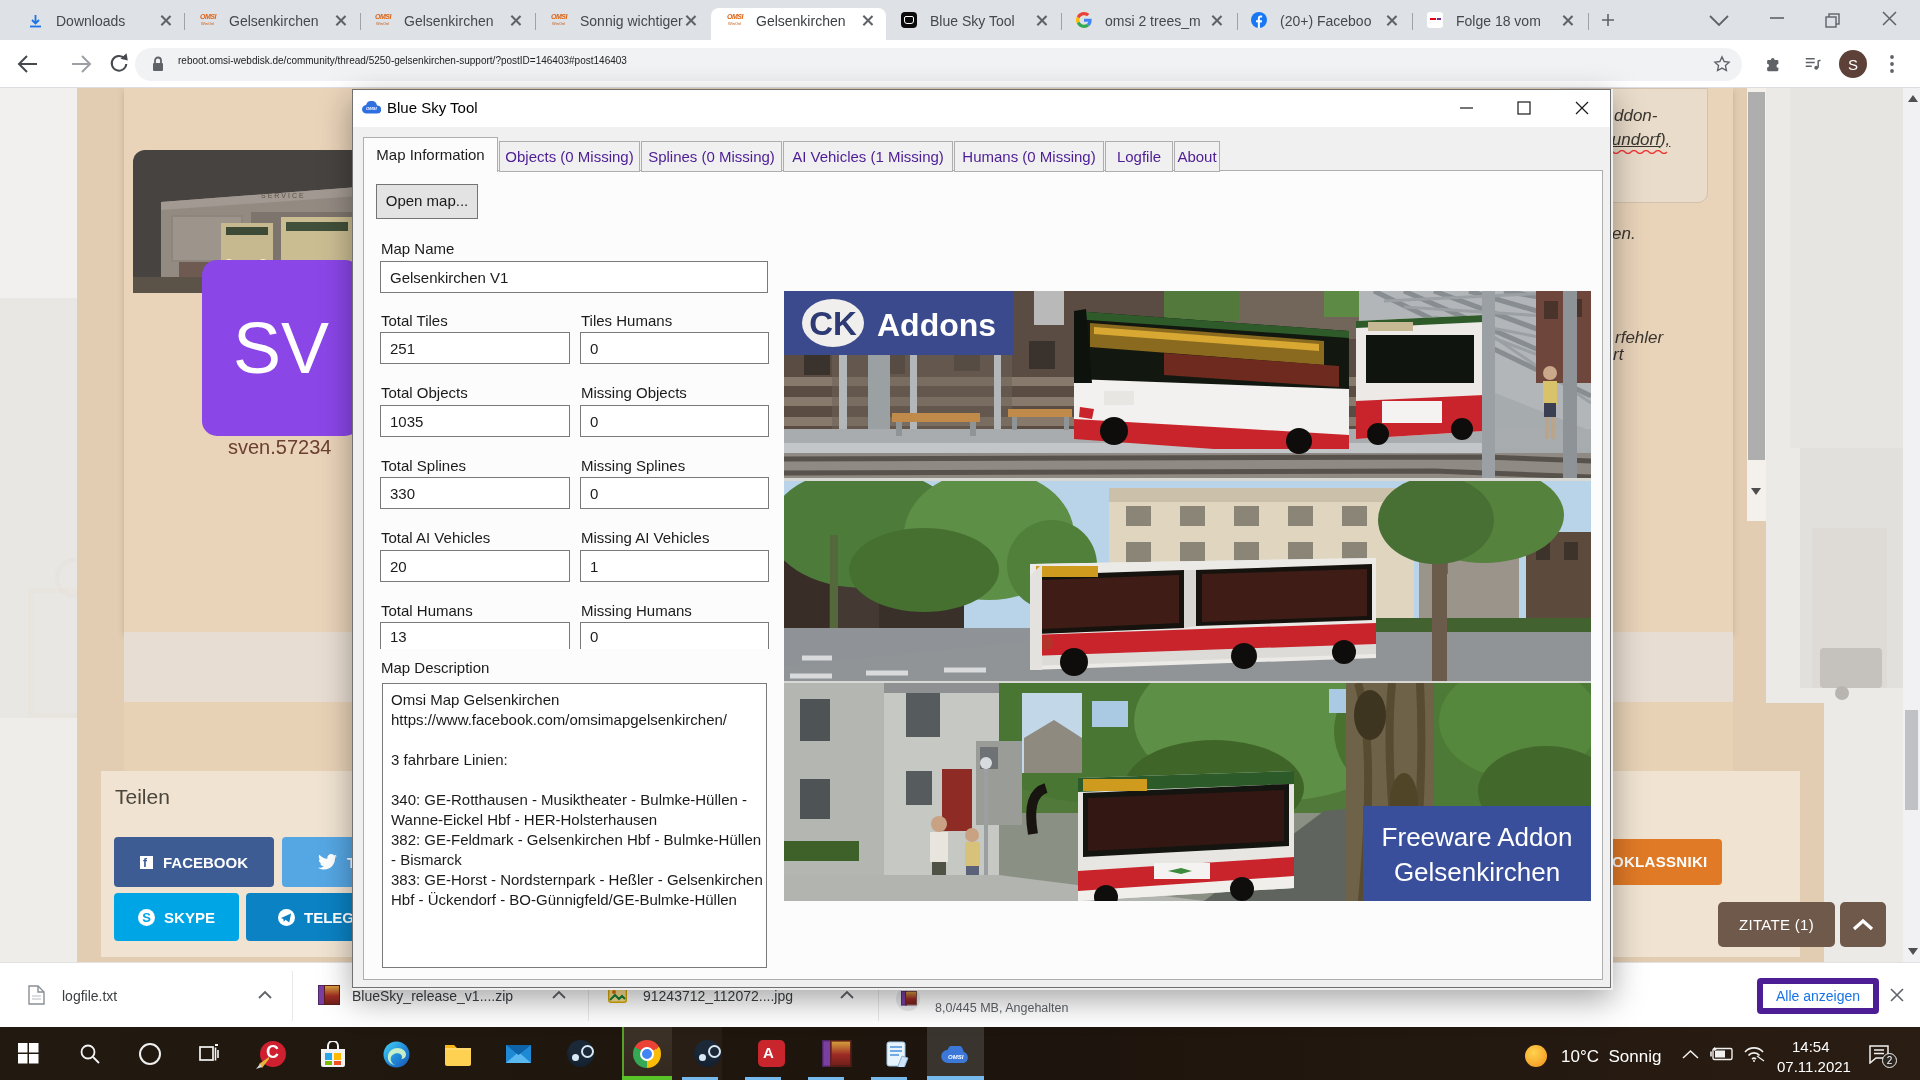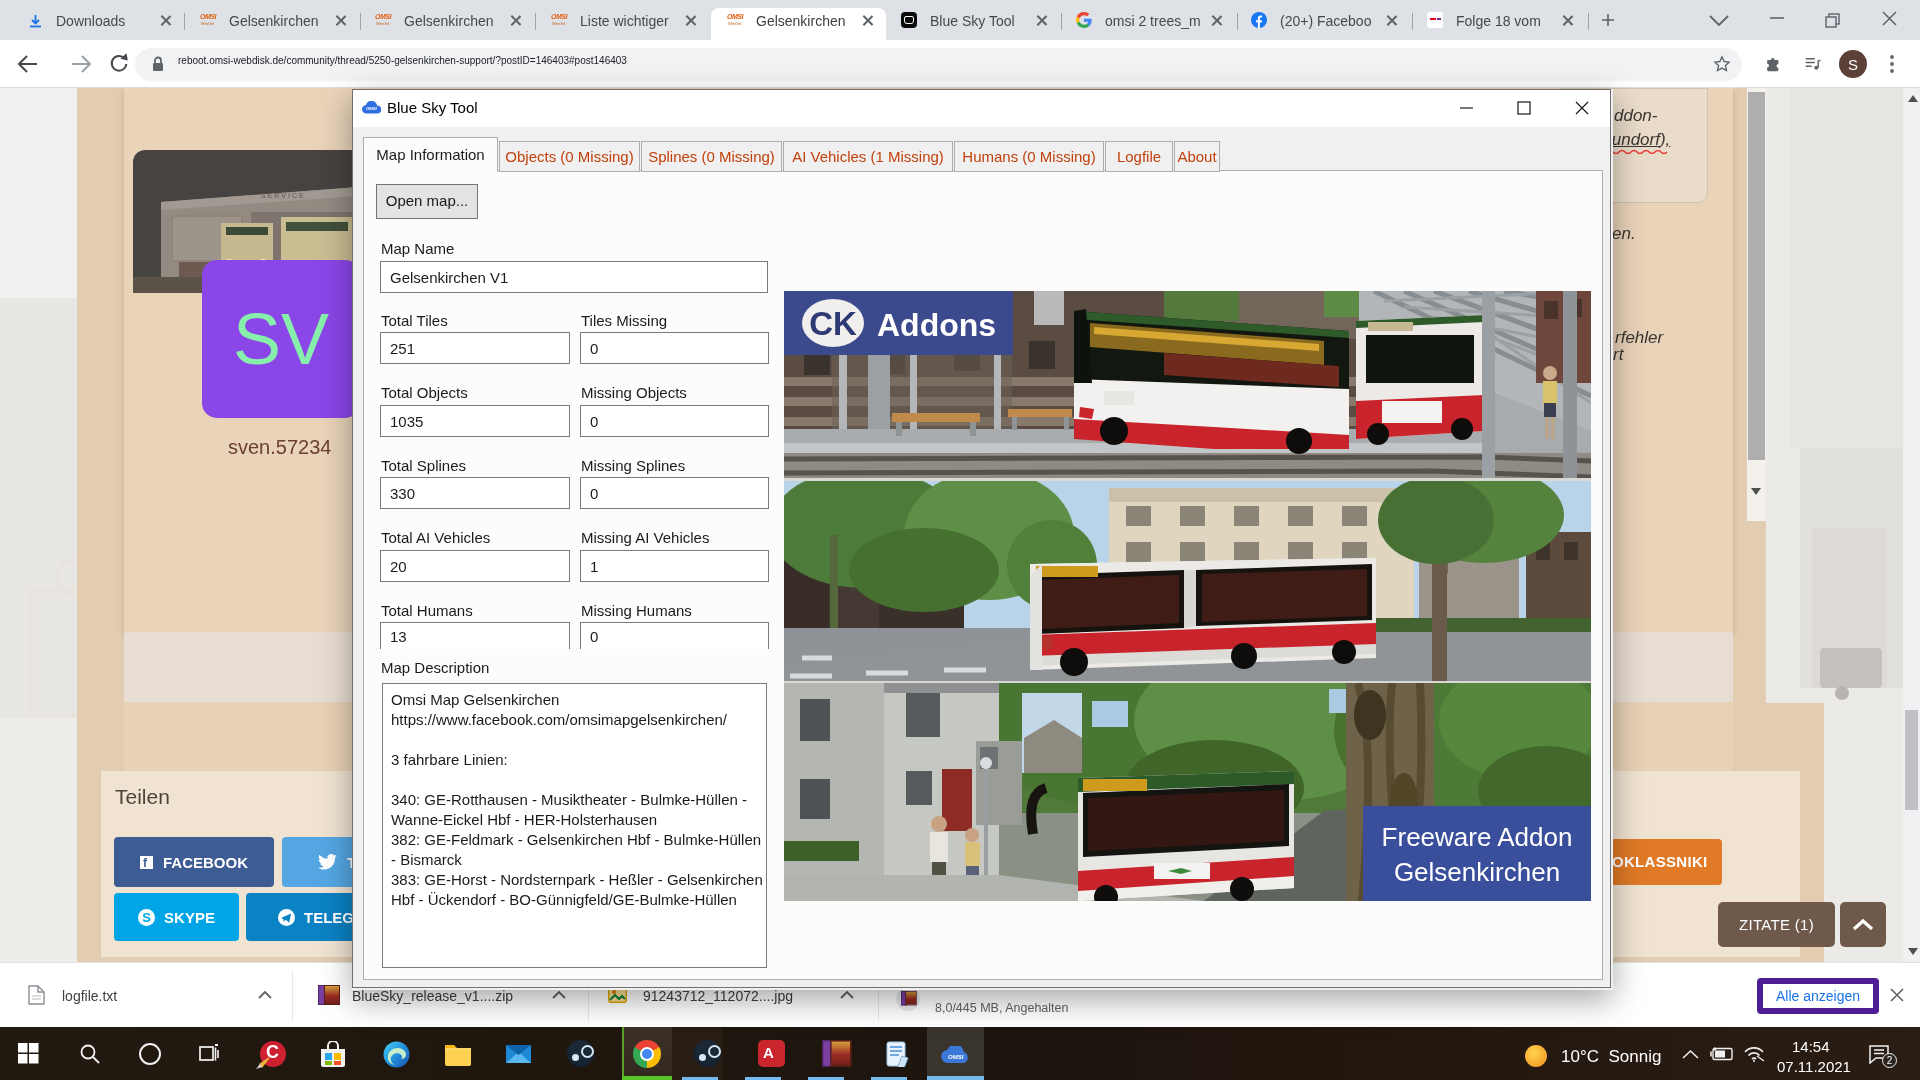--- a/index.html
+++ b/index.html
@@ -14,21 +14,21 @@
 .tabtitle{top:13px;font-size:14px;color:#45494d;}
 .omsifav{position:absolute;top:12px;width:17px;height:16px;}
 .omsifav::before{content:"OMSI";position:absolute;left:0;top:1px;font-size:7px;font-weight:bold;font-style:italic;color:#e06010;letter-spacing:-0.5px;}
 .omsifav::after{content:"WinOnl";position:absolute;left:1px;top:9px;font-size:4px;color:#c95c10;}
 .winrar{position:absolute;width:20px;height:18px;}
 .winrar::before{content:"";position:absolute;left:0;top:0;width:6px;height:18px;background:#7a3fa0;border:1px solid #4d2766;}
 .winrar::after{content:"";position:absolute;left:6px;top:0;width:14px;height:18px;background:linear-gradient(#d7a13c,#9c2b24 55%,#701f1a);border:1px solid #5c1d18;}
 .steamic{position:absolute;width:27px;height:27px;border-radius:50%;background:radial-gradient(circle at 50% 30%,#1b2838 40%,#0e1c2c);}
 .steamic::before{content:"";position:absolute;left:14px;top:5px;width:9px;height:9px;border-radius:50%;border:2.2px solid #d8e8f5;}
 .steamic::after{content:"";position:absolute;left:5px;top:14px;width:7px;height:7px;border-radius:50%;background:#d8e8f5;}
-.dtab{position:absolute;top:52px;height:31px;background:#f0f0f0;border:1px solid #aeaeae;font-size:15px;color:#c2410c;text-align:center;line-height:29px;}
+.dtab{position:absolute;top:52px;height:31px;background:#f0f0f0;border:1px solid #aeaeae;font-size:15px;color:#4c1d95;text-align:center;line-height:29px;}
 </style></head>
 <body>
 
 <div class="abs" id="tabbar" style="left:0;top:0;width:1920px;height:40px;background:#dee1e6;">
 
   <div class="abs" style="left:711px;top:8px;width:175px;height:32px;background:#fff;border-radius:8px 8px 0 0;"></div>
 
   <div class="abs" style="left:184px;top:13px;width:1px;height:17px;background:#9fa3a8;"></div>
   <div class="abs" style="left:360px;top:13px;width:1px;height:17px;background:#9fa3a8;"></div>
   <div class="abs" style="left:535px;top:13px;width:1px;height:17px;background:#9fa3a8;"></div>
@@ -44,21 +44,21 @@
   <div class="abs" style="left:56px;top:13px;font-size:14px;color:#45494d;">Downloads</div>
   <div class="tabx" style="left:159px;"></div>
 
   <div class="omsifav" style="left:200px;"></div>
   <div class="abs tabtitle" style="left:229px;">Gelsenkirchen</div>
   <div class="tabx" style="left:334px;"></div>
   <div class="omsifav" style="left:375px;"></div>
   <div class="abs tabtitle" style="left:404px;">Gelsenkirchen</div>
   <div class="tabx" style="left:509px;"></div>
   <div class="omsifav" style="left:551px;"></div>
-  <div class="abs tabtitle" style="left:580px;">Liste wichtiger</div>
+  <div class="abs tabtitle" style="left:580px;">Sonnig wichtiger</div>
   <div class="tabx" style="left:684px;"></div>
 
   <div class="omsifav" style="left:727px;"></div>
   <div class="abs" style="left:756px;top:13px;font-size:14px;color:#3c4043;">Gelsenkirchen</div>
   <div class="tabx" style="left:861px;"></div>
 
   <div class="abs" style="left:901px;top:12px;width:16px;height:16px;background:#0b0b0b;border-radius:4px;"></div>
   <div class="abs" style="left:904px;top:16px;width:10px;height:8px;border:1.5px solid #fff;border-radius:2px 2px 3px 3px;"></div>
   <div class="abs tabtitle" style="left:930px;">Blue Sky Tool</div>
   <div class="tabx" style="left:1035px;"></div>
@@ -171,21 +171,21 @@
       <rect x="148" y="67" width="74" height="50" fill="#cbbd92"></rect>
       <rect x="153" y="72" width="62" height="9" fill="#41503a"></rect>
       <rect x="0" y="127" width="225" height="16" fill="#5c5348"></rect>
       <circle cx="96" cy="113" r="4" fill="#f7efc8"></circle>
         <circle cx="130" cy="113" r="4" fill="#f7efc8"></circle>
       <circle cx="158" cy="115" r="4.5" fill="#f7efc8"></circle>
         <circle cx="205" cy="115" r="4.5" fill="#f7efc8"></circle>
     </g>
   </svg>
 
-  <div class="abs" style="left:202px;top:172px;width:158px;height:158px;border-radius:15px;background:#8b46e8;color:#86efac;font-size:72px;display:flex;align-items:center;justify-content:center;">SV</div>
+  <div class="abs" style="left:202px;top:172px;width:158px;height:176px;border-radius:15px;background:#8b46e8;color:#ffffff;font-size:72px;display:flex;align-items:center;justify-content:center;">SV</div>
   <div class="abs" style="left:228px;top:348px;font-size:20px;color:#6b4030;">sven.57234</div>
 
   <div class="abs" style="left:1560px;top:0;width:148px;height:115px;background:#eadcca;border:1px solid #d2c2ae;border-radius:0 0 10px 0;"></div>
   <div class="abs" style="left:1614px;top:18px;font-size:17px;font-style:italic;color:#3a3631;">ddon-</div>
   <div class="abs" style="left:1607px;top:42px;font-size:17px;font-style:italic;color:#3a3631;text-decoration:underline;">tundorf<span style="font-style:italic">),</span></div>
   <svg class="abs" style="left:1607px;top:62px;" width="62" height="4" viewBox="0 0 62 4">
       <path d="M0 2 q3 -3 6 0 t6 0 t6 0 t6 0 t6 0 t6 0 t6 0 t6 0 t6 0 t6 0" stroke="#e33" stroke-width="1.3" fill="none"></path>
     </svg>
   <div class="abs" style="left:1612px;top:136px;font-size:17px;font-style:italic;color:#3a3631;">en.</div>
   <div class="abs" style="left:1615px;top:232px;font-size:17px;font-style:italic;color:#3a3631;margin-top:8px;">rfehler</div>
@@ -410,21 +410,21 @@
   <div class="dtab" style="left:753px;width:68px;">Logfile</div>
   <div class="dtab" style="left:822px;width:46px;">About</div>
 
   <div class="abs" style="left:11px;top:48px;width:135px;height:35px;background:#fcfcfc;border:1px solid #aeaeae;border-bottom:none;font-size:15px;color:#1b1b1b;text-align:center;line-height:33px;">Map Information</div>
 
   <div class="abs" style="left:24px;top:95px;width:102px;height:35px;background:#e3e3e3;border:1px solid #747474;font-size:15px;color:#1b1b1b;text-align:center;line-height:32px;">Open map...</div>
 
   <div class="lbl" style="left:29px;top:151px;">Map Name</div>
   <div class="inp" style="left:28px;top:172px;width:388px;height:32px;">Gelsenkirchen V1</div>
   <div class="lbl" style="left:29px;top:223px;">Total Tiles</div>
-  <div class="lbl" style="left:229px;top:223px;">Tiles Missing</div>
+  <div class="lbl" style="left:229px;top:223px;">Tiles Humans</div>
   <div class="inp" style="left:28px;top:243px;width:190px;height:32px;">251</div>
   <div class="inp" style="left:228px;top:243px;width:189px;height:32px;">0</div>
   <div class="lbl" style="left:29px;top:295px;">Total Objects</div>
   <div class="lbl" style="left:229px;top:295px;">Missing Objects</div>
   <div class="inp" style="left:28px;top:316px;width:190px;height:32px;">1035</div>
   <div class="inp" style="left:228px;top:316px;width:189px;height:32px;">0</div>
   <div class="lbl" style="left:29px;top:368px;">Total Splines</div>
   <div class="lbl" style="left:229px;top:368px;">Missing Splines</div>
   <div class="inp" style="left:28px;top:388px;width:190px;height:32px;">330</div>
   <div class="inp" style="left:228px;top:388px;width:189px;height:32px;">0</div>

